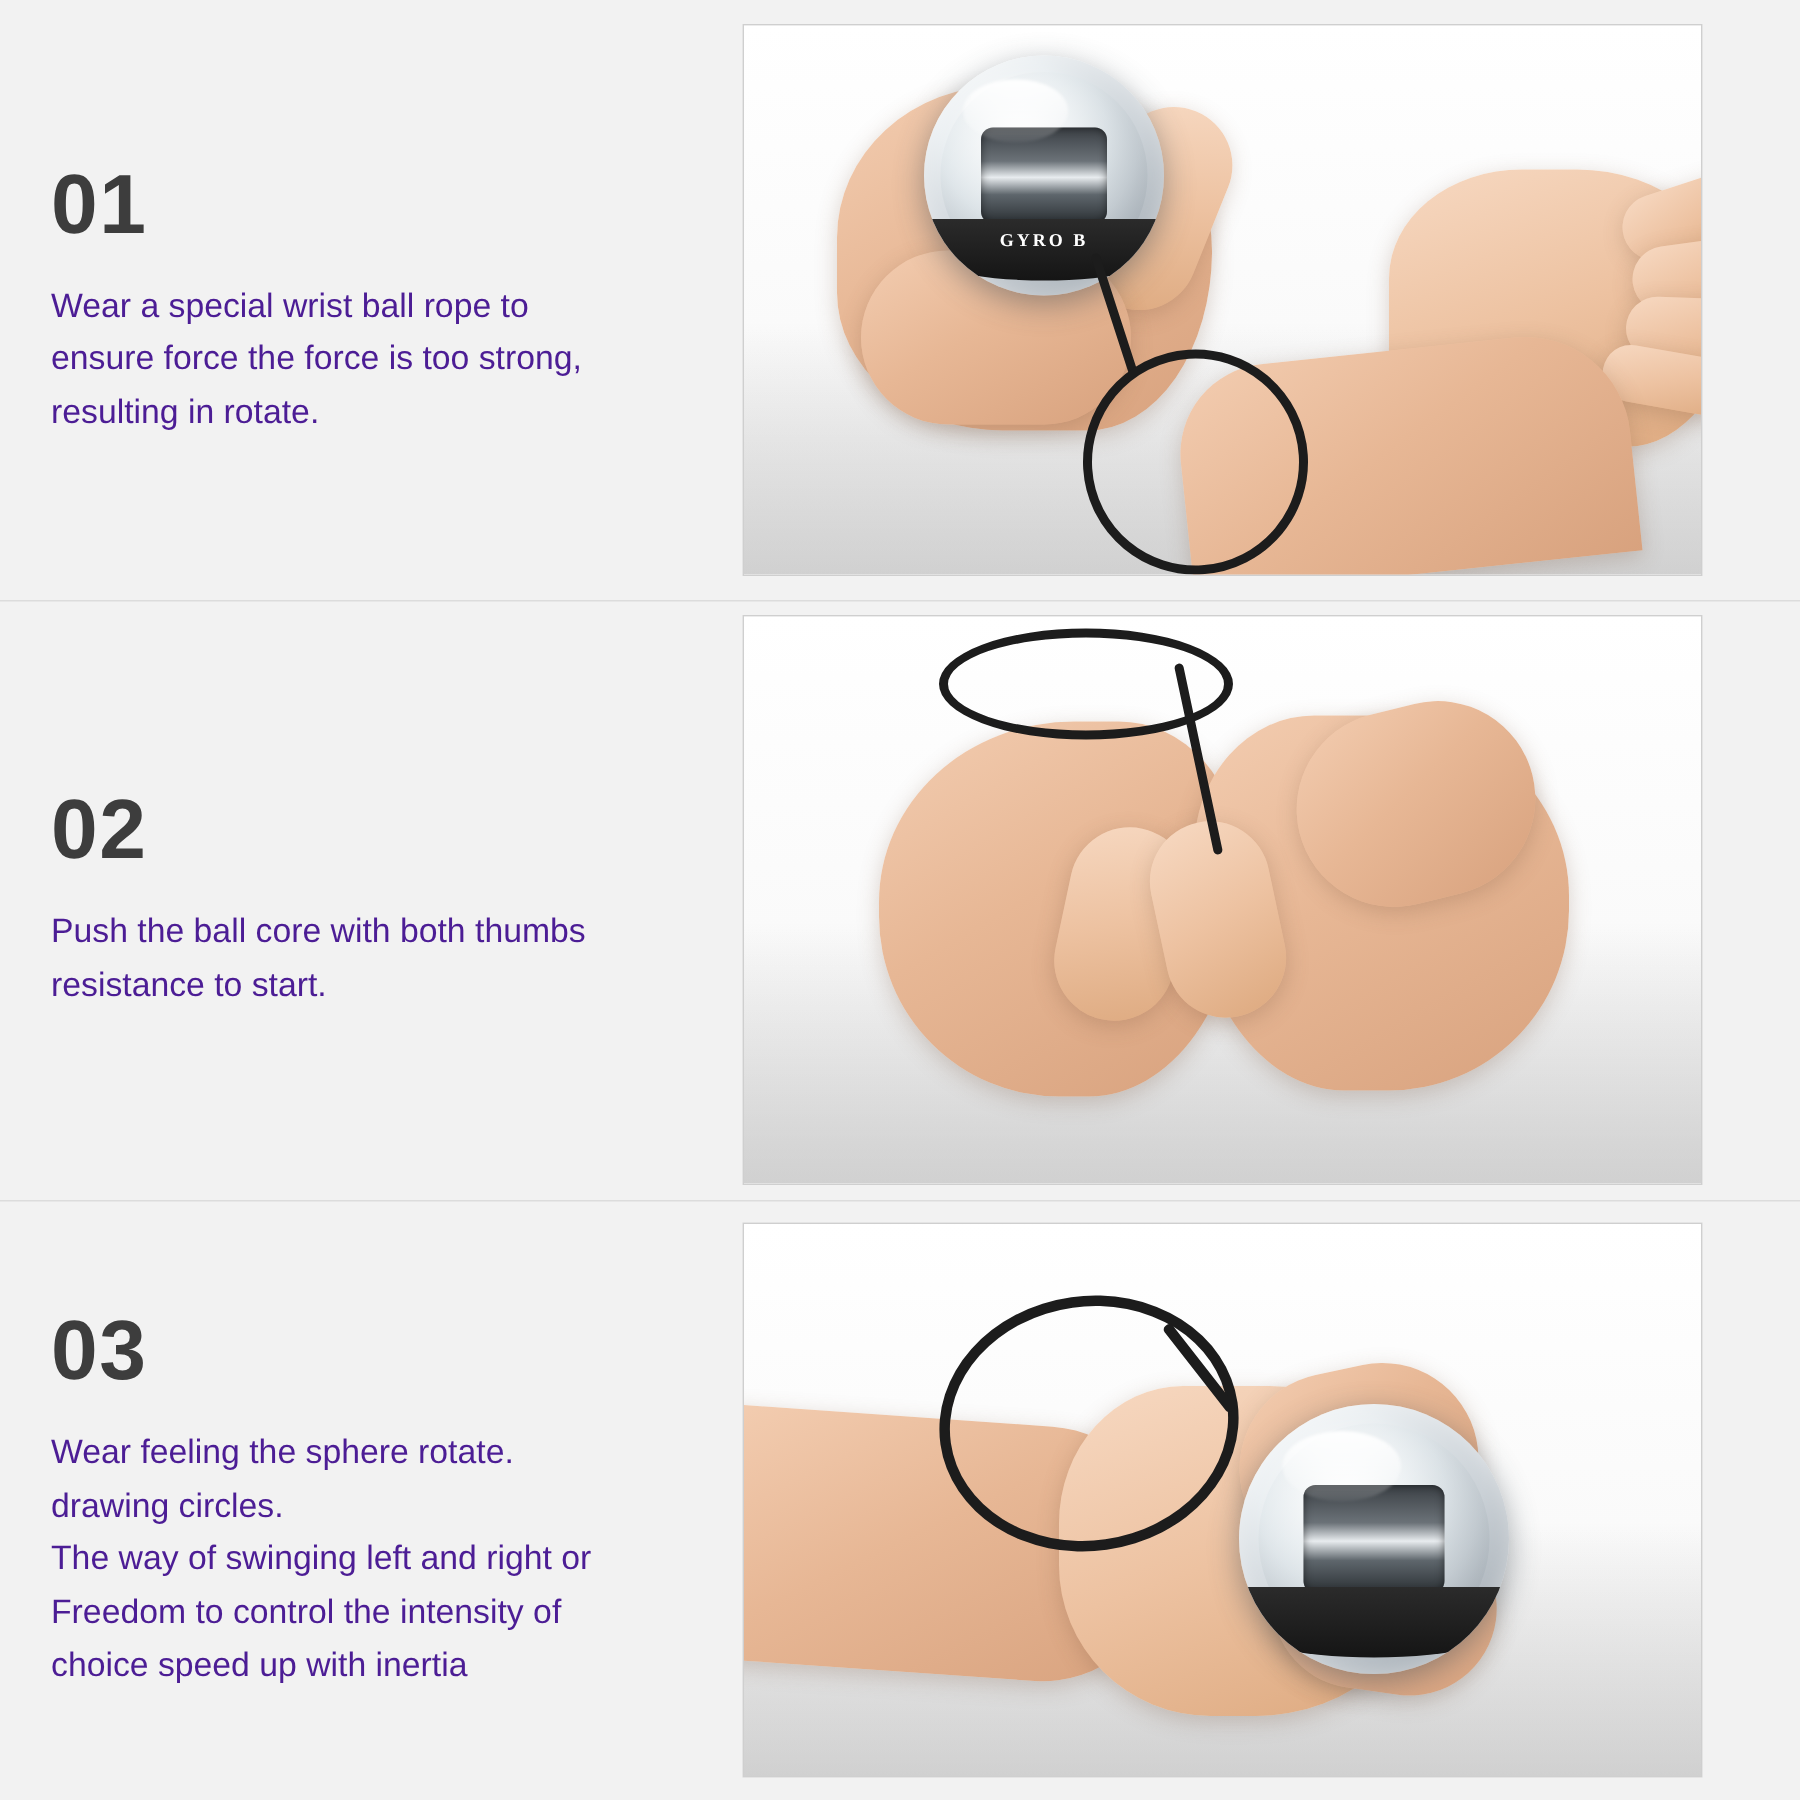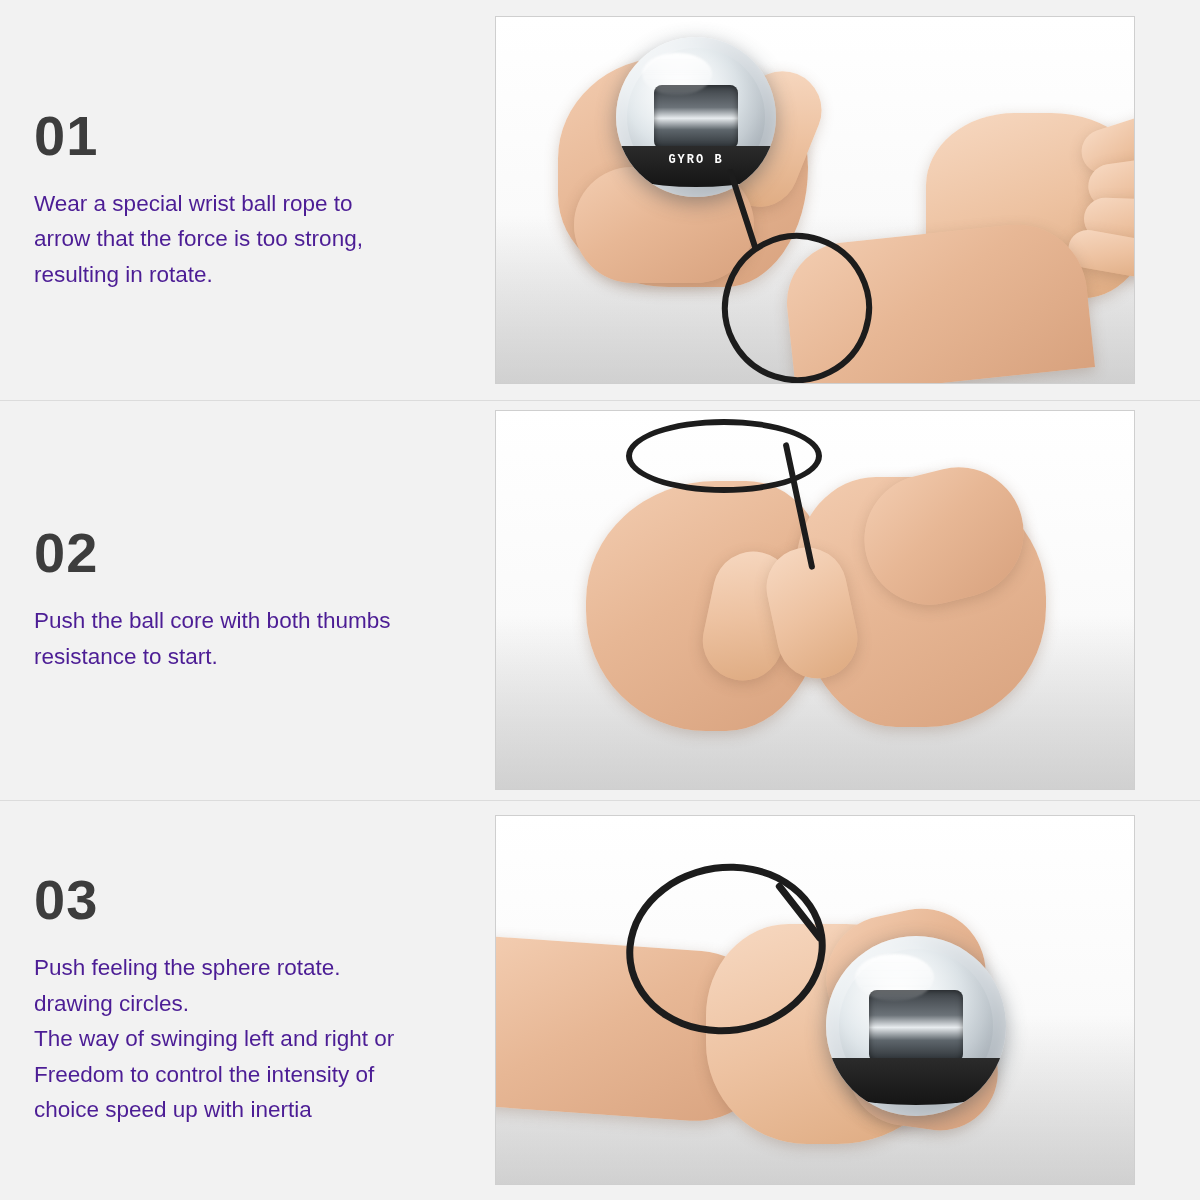--- a/index.html
+++ b/index.html
@@ -123,21 +123,21 @@
     border-radius: 0 0 50% 50%;
   }
   .ball .band-text {
     position: absolute;
     left: 0; right: 0; top: 18%;
     text-align: center;
     color: #ffffff;
     font-size: 12px;
     font-weight: bold;
     letter-spacing: 2px;
-    font-family: Liberation Mono, monospace;
+    font-family: Liberation Serif, serif;
   }
   .ball .gloss {
     position: absolute;
     left: 16%; top: 10%; width: 44%; height: 26%;
     border-radius: 50%;
     background: linear-gradient(180deg, rgba(255,255,255,0.95), rgba(255,255,255,0.05));
     filter: blur(1px);
   }
 
   
@@ -156,21 +156,21 @@
 </head>
 <body>
 
 <div class="page">
 
   <section class="step">
     <div class="text-col">
       <div class="step-number">01</div>
       <div class="step-desc">
         <span class="line">Wear a special wrist ball rope to</span>
-        <span class="line">arrow that the force is too strong,</span>
+        <span class="line">ensure force the force is too strong,</span>
         <span class="line">resulting in rotate.</span>
       </div>
     </div>
     <div class="img-col">
       <div class="photo s1">
         <div class="bg-soft"></div>
         <div class="bg-shadow"></div>
 
         <div class="skin light" style="left:430px; top:96px; width:230px; height:185px; border-radius:110px 130px 90px 60px / 90px 110px 120px 70px;"></div>
 
@@ -224,21 +224,21 @@
         <div class="rope" style="left:130px; top:8px; width:196px; height:74px; border-width:6px;"></div>
         <div class="rope-line" style="left:300px; top:30px; width:6px; height:130px; transform:rotate(-12deg);"></div>
       </div>
     </div>
   </section>
 
   <section class="step">
     <div class="text-col">
       <div class="step-number">03</div>
       <div class="step-desc">
-        <span class="line">Push feeling the sphere rotate.</span>
+        <span class="line">Wear feeling the sphere rotate.</span>
         <span class="line">drawing circles.</span>
         <span class="line">The way of swinging left and right or</span>
         <span class="line">Freedom to control the intensity of</span>
         <span class="line">choice speed up with inertia</span>
       </div>
     </div>
     <div class="img-col">
       <div class="photo s3">
         <div class="bg-soft"></div>
         <div class="bg-shadow"></div>

